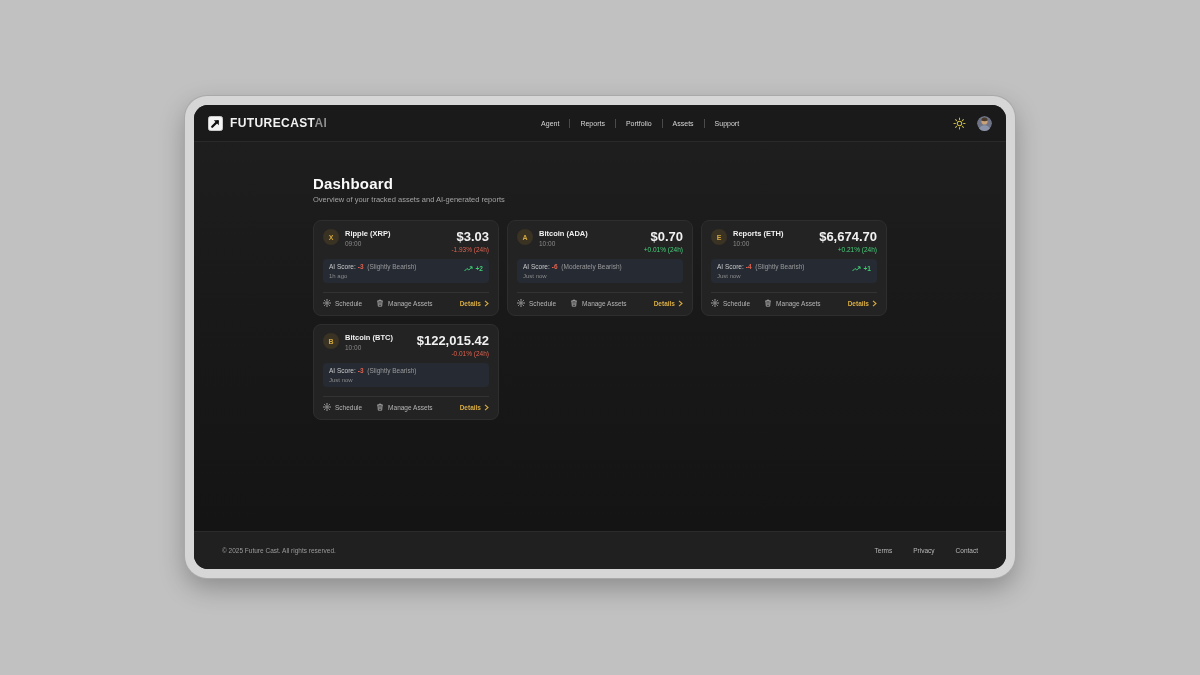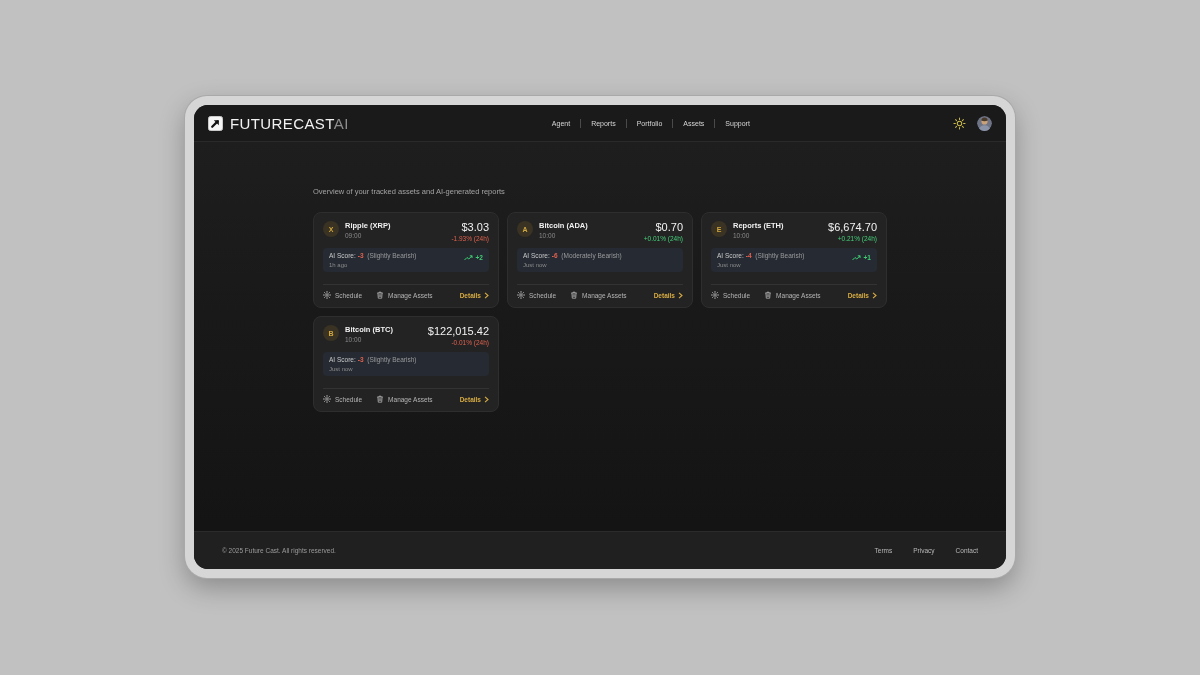--- a/index.html
+++ b/index.html
@@ -20,52 +20,52 @@
     display:flex; flex-direction:column;
   }
   
   .navbar {
     height:37px; flex:0 0 37px; background:#1a1a1a;
     border-bottom:1px solid #2a2a2a;
     display:flex; align-items:center; padding:0 14px;
   }
   .brand { display:flex; align-items:center; gap:7px; cursor:pointer; }
   .brand-icon { width:15px; height:15px; display:block; }
-  .brand-text { font-size:15px; font-weight:400; color:#f2f2f2; letter-spacing:.4px; }
+  .brand-text { font-size:12px; font-weight:700; color:#f2f2f2; letter-spacing:.4px; }
   .brand-text .suffix { color:#8d8d8d; }
   .nav-center { flex:1; display:flex; justify-content:center; align-items:center; }
   .nav-item {
     font-size:7px; color:#d6d6d6; padding:3px 2px; cursor:pointer; white-space:nowrap;
   }
   .nav-sep { width:1px; height:9px; background:#4a4a4a; margin:0 8px; }
   .nav-right { display:flex; align-items:center; gap:11px; }
   .theme-toggle { width:13px; height:13px; cursor:pointer; }
   .avatar { width:15px; height:15px; border-radius:50%; overflow:hidden; cursor:pointer; display:block; }
   
   .main { flex:1 1 auto; padding-top:33px; }
   .container { width:574px; margin:0 auto; }
   .page-title { font-size:15px; font-weight:700; color:#fafafa; letter-spacing:.2px; }
-  .page-subtitle { font-size:7.5px; color:#a3a3a3; margin-top:12px; }
+  .page-subtitle { font-size:7.5px; color:#a3a3a3; margin-top:3px; }
   .cards-grid { display:grid; grid-template-columns:repeat(3,1fr); gap:8px; margin-top:16px; }
   
   .card {
     background:#232323; border:1px solid #2e2e2e; border-radius:8px;
     height:96px; padding:8px 9px; display:flex; flex-direction:column;
   }
   .card-head { display:flex; align-items:flex-start; gap:6px; }
   .coin-avatar {
     width:16px; height:16px; border-radius:50%; background:#3a3223;
     color:#d2a73e; font-size:7px; font-weight:700;
     display:flex; align-items:center; justify-content:center; flex:0 0 16px;
   }
   .coin-meta { flex:1; }
   .coin-name { font-size:7.5px; font-weight:700; color:#f1f1f1; }
   .coin-time { font-size:6.5px; color:#8a8a8a; margin-top:2px; }
   .price-block { text-align:right; }
-  .coin-price { font-size:11px; font-weight:400; color:#f1f1f1; }
+  .coin-price { font-size:13px; font-weight:700; color:#f1f1f1; }
   .coin-change { font-size:6.5px; margin-top:2px; }
   .coin-change[data-dir="up"] { color:#45d07a; }
   .coin-change[data-dir="down"] { color:#e0614f; }
   .score-strip {
     margin-top:6px; background:#252a33; border-radius:4px;
     padding:4px 6px; display:flex; justify-content:space-between; align-items:flex-start;
   }
   .score-line { font-size:6.5px; color:#c9c9c9; }
   .score-value { color:#e0614f; font-weight:700; margin:0 2px; }
   .score-sentiment { color:#9a9a9a; }
@@ -133,20 +133,21 @@
           <circle cx="7.5" cy="7.5" r="7.5" fill="#6e7486"></circle>
           <circle cx="7.5" cy="5.4" r="3.1" fill="#c9a27a"></circle>
           <path d="M7.5 1.6 a3.4 3.4 0 0 1 3.3 3 q-3.3 1.4 -6.6 0 a3.4 3.4 0 0 1 3.3 -3 Z" fill="#4a3a2a"></path>
           <path d="M2 13.5 q1.2 -4.2 5.5 -4.2 q4.3 0 5.5 4.2 a7.5 7.5 0 0 1 -11 0 Z" fill="#8a93a8"></path>
         </svg>
       </div>
     </div>
 
     <div class="main">
       <div class="container">
+        <div class="page-title">Dashboard</div>
         <div class="page-subtitle">Overview of your tracked assets and AI-generated reports</div>
 
         <div class="cards-grid">
 
           <div class="card">
             <div class="card-head">
               <div class="coin-avatar">X</div>
               <div class="coin-meta">
                 <div class="coin-name">Ripple (XRP)</div>
                 <div class="coin-time">09:00</div>

